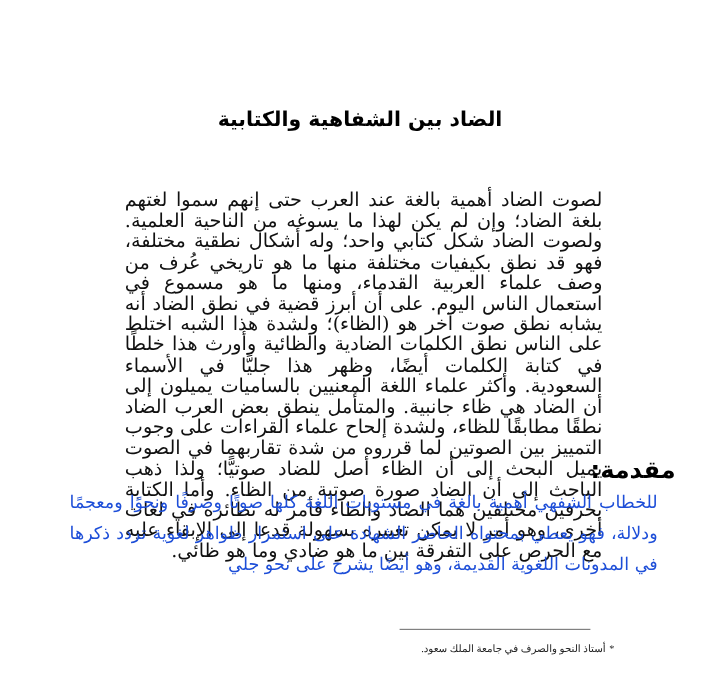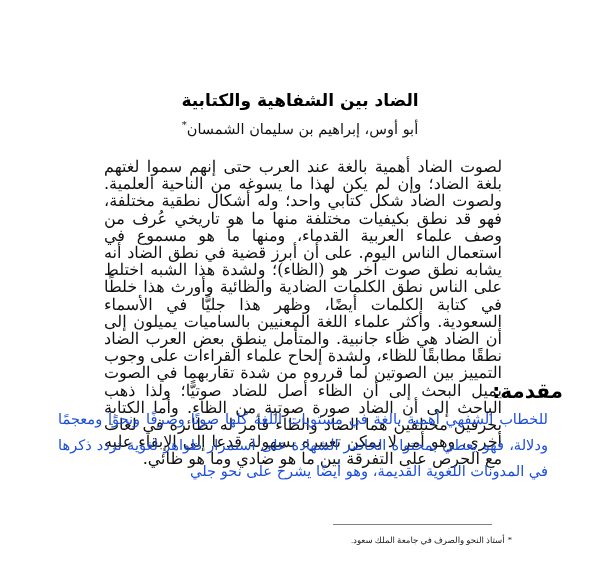--- a/index.html
+++ b/index.html
@@ -112,21 +112,20 @@
       margin-left: 3px;
     }
   </style>
 </head>
 <body>
 
 <div class="page">
 
   <h1 class="title">الضاد بين الشفاهية والكتابية</h1>
 
-  <p class="author"><span>أبو أوس، إبراهيم بن سليمان الشمسان</span><sup>*</sup></p>
 
   <p class="abstract">لصوت الضاد أهمية بالغة عند العرب حتى إنهم سموا لغتهم بلغة الضاد؛ وإن لم يكن لهذا ما يسوغه من الناحية العلمية. ولصوت الضاد شكل كتابي واحد؛ وله أشكال نطقية مختلفة، فهو قد نطق بكيفيات مختلفة منها ما هو تاريخي عُرف من وصف علماء العربية القدماء، ومنها ما هو مسموع في استعمال الناس اليوم. على أن أبرز قضية في نطق الضاد أنه يشابه نطق صوت آخر هو (الظاء)؛ ولشدة هذا الشبه اختلط على الناس نطق الكلمات الضادية والظائية وأورث هذا خلطًا في كتابة الكلمات أيضًا، وظهر هذا جليًّا في الأسماء السعودية. وأكثر علماء اللغة المعنيين بالساميات يميلون إلى أن الضاد هي ظاء جانبية. والمتأمل ينطق بعض العرب الضاد نطقًا مطابقًا للظاء، ولشدة إلحاح علماء القراءات على وجوب التمييز بين الصوتين لما قرروه من شدة تقاربهما في الصوت يميل البحث إلى أن الظاء أصل للضاد صوتيًّا؛ ولذا ذهب الباحث إلى أن الضاد صورة صوتية من الظاء. وأما الكتابة بحرفين مختلفين هما الضاد والظاء فأمر له نظائره في لغات أخرى، وهو أمر لا يمكن تغييره بسهولة قدعا إلى الإبقاء عليه مع الحرص على التفرقة بين ما هو ضادي وما هو ظائي.</p>
 
   <h2 class="section-heading">مقدمة:</h2>
 
   <p class="body-text">للخطاب الشفهي أهمية بالغة في مستويات اللغة كلها صوتًا وصرفًا ونحوًا ومعجمًا ودلالة، فهو يعطي بمحتواه الحاضر الشهادة على استمرار ظواهر لغوية تردد ذكرها في المدونات اللغوية القديمة، وهو أيضًا يشرح على نحو جلي</p>
 
   <div class="footnote-rule"></div>
 
   <p class="footnote"><span class="bullet">*</span><span>أستاذ النحو والصرف في جامعة الملك سعود.</span></p>

